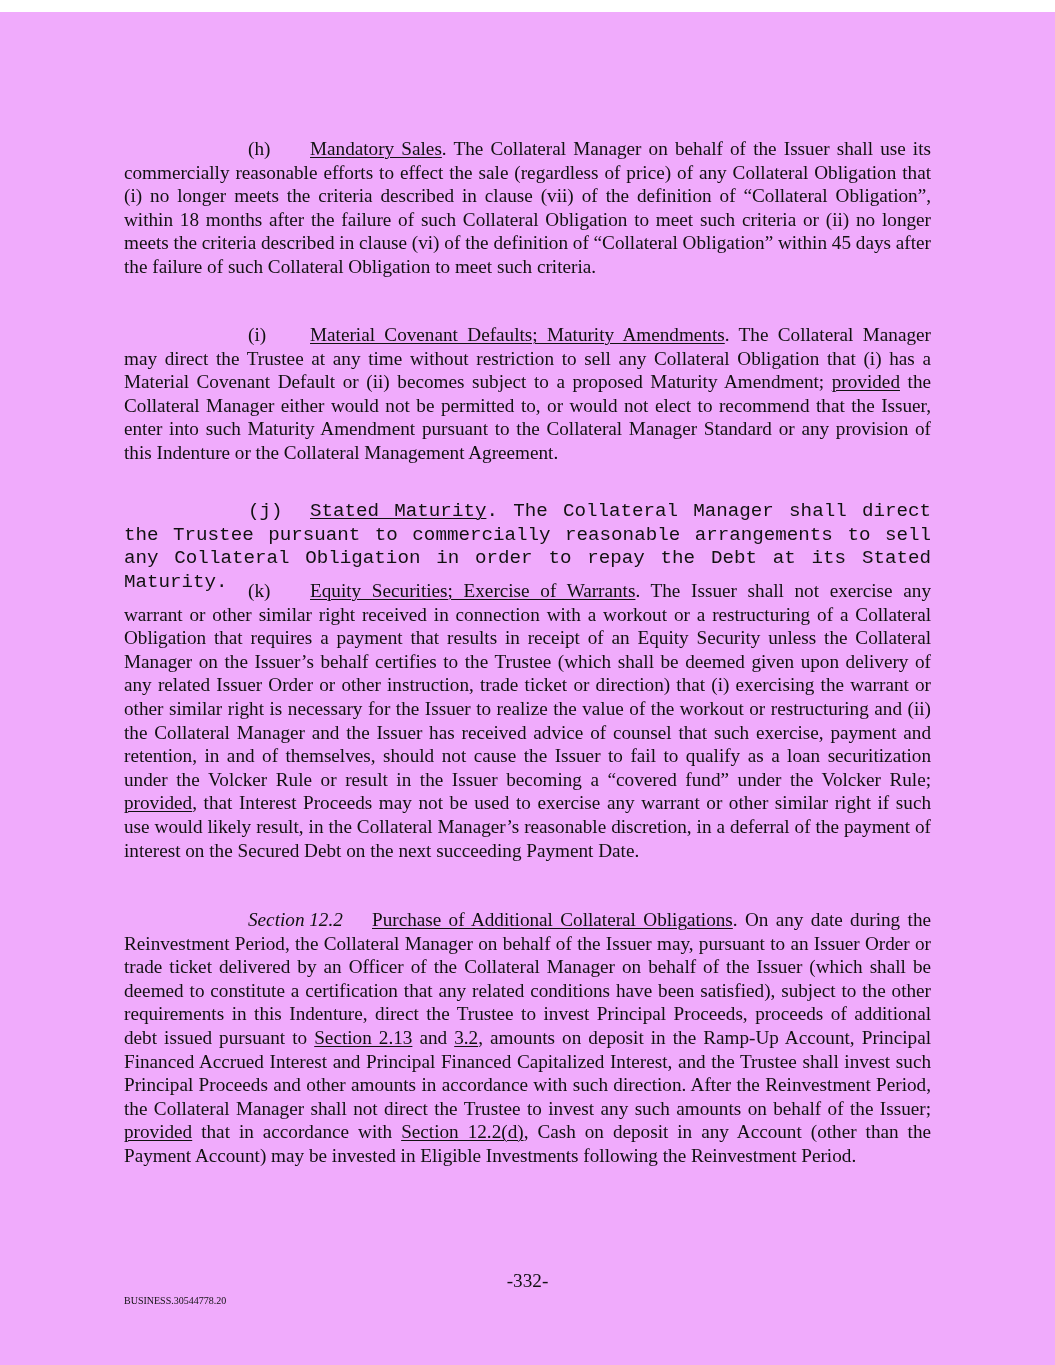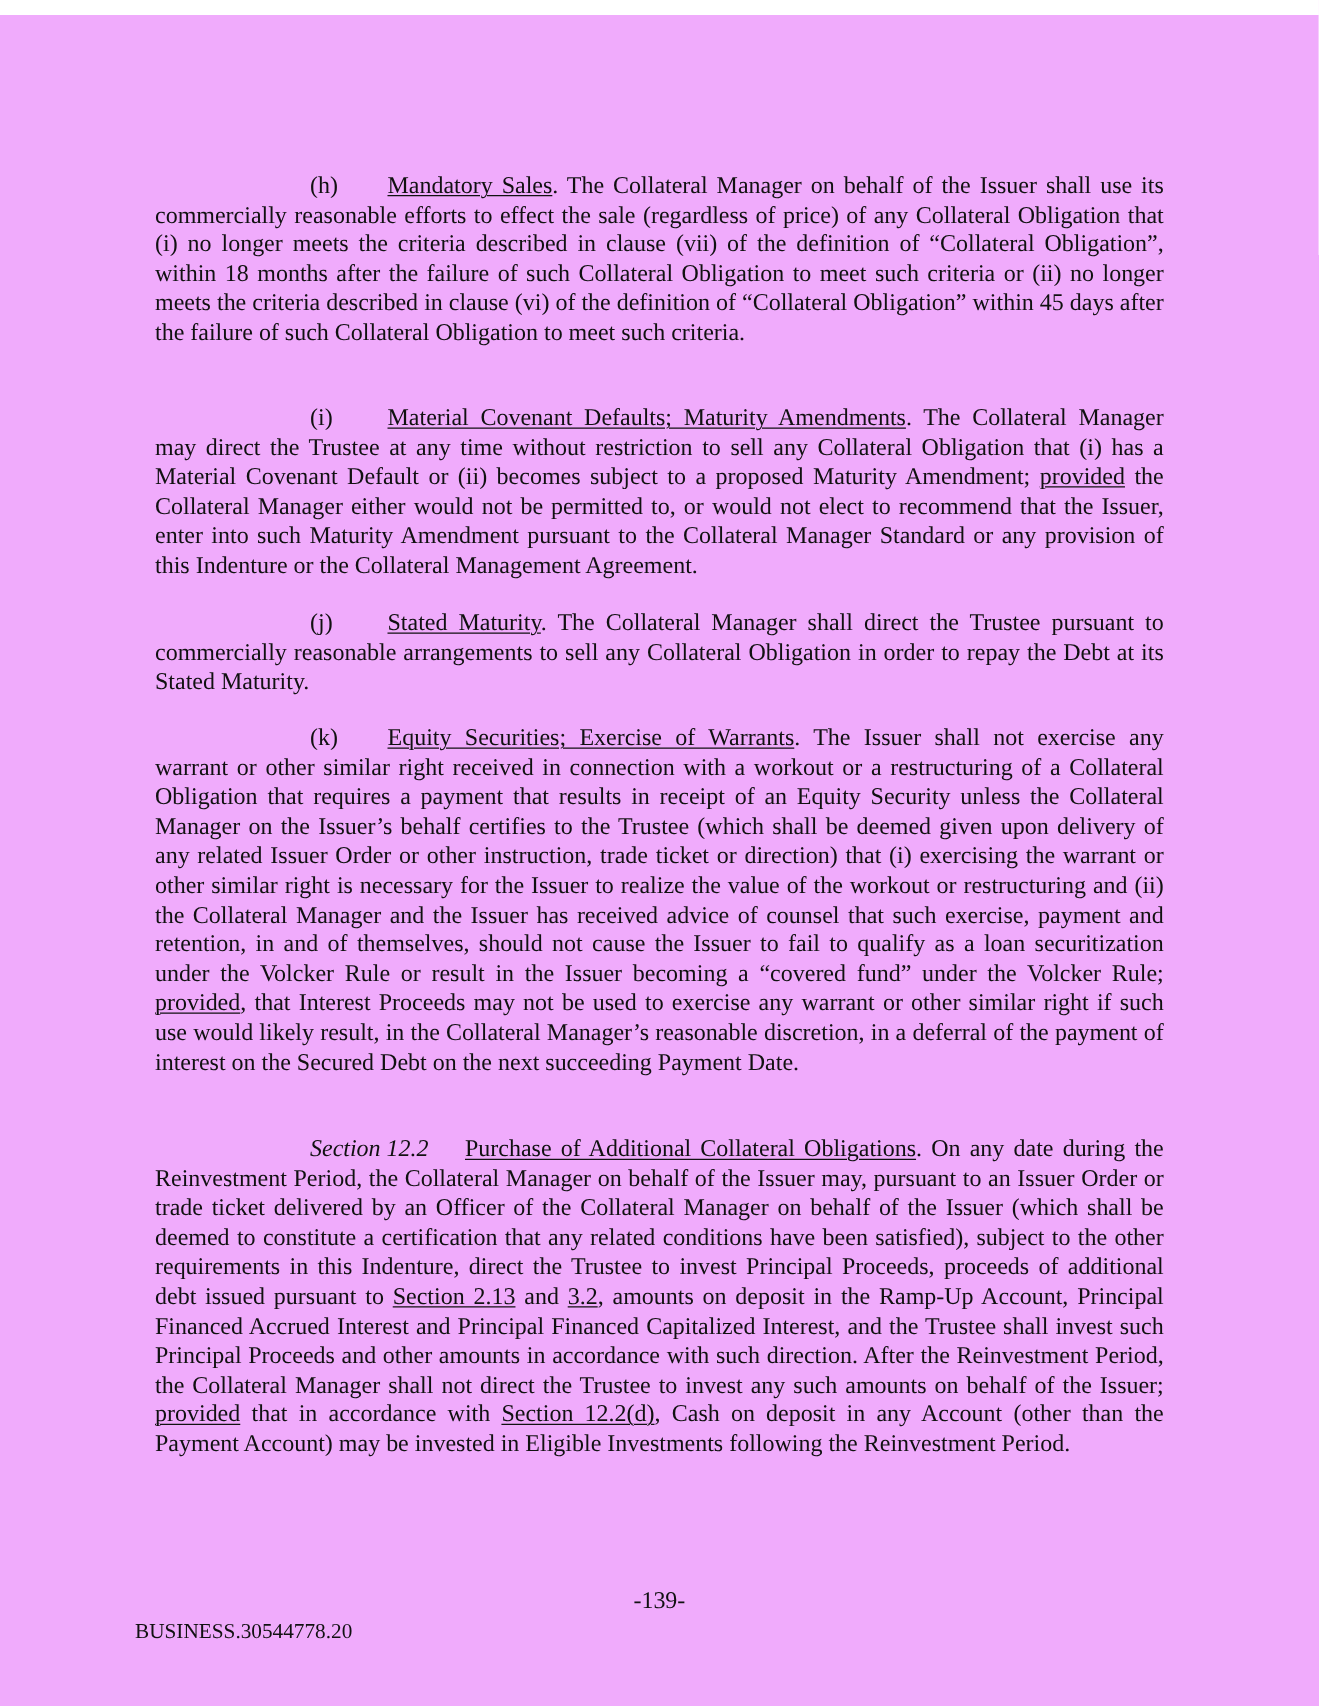--- a/index.html
+++ b/index.html
@@ -18,34 +18,34 @@
     margin: 0;
   }
   .para .lbl { display: inline-block; text-indent: 0; width: 62px; }
   .para .seclbl { display: inline-block; text-indent: 0; width: 124px; font-style: italic; }
   .u { text-decoration: underline; text-underline-offset: 2px; text-decoration-thickness: 1px; }
   .pagenum {
     position: absolute; left: 0; width: 1055px; top: 1258px; text-align: center;
     font-family: "Liberation Serif", "DejaVu Serif", serif; font-size: 19.2px; color: #111;
   }
   .footer {
-    position: absolute; left: 108px; top: 1283px;
-    font-family: "Liberation Serif", "DejaVu Serif", serif; font-size: 17px; color: #111;
+    position: absolute; left: 124px; top: 1283px;
+    font-family: "Liberation Serif", "DejaVu Serif", serif; font-size: 10px; color: #111;
   }
 </style>
 </head>
 <body>
 
 <div class="page">
 
   <p class="para" style="top:125px;"><span class="lbl">(h)</span><span class="u">Mandatory Sales</span><span>.  The Collateral Manager on behalf of the Issuer shall use its commercially reasonable efforts to effect the sale (regardless of price) of any Collateral Obligation that (i)&nbsp;no longer meets the criteria described in clause&nbsp;(vii) of the definition of “Collateral Obligation”, within 18 months after the failure of such Collateral Obligation to meet such criteria or (ii)&nbsp;no longer meets the criteria described in clause&nbsp;(vi) of the definition of “Collateral Obligation” within 45 days after the failure of such Collateral Obligation to meet such criteria.</span></p>
 
   <p class="para" style="top:311px;"><span class="lbl">(i)</span><span class="u">Material Covenant Defaults; Maturity Amendments</span><span>.  The Collateral Manager may direct the Trustee at any time without restriction to sell any Collateral Obligation that (i)&nbsp;has a Material Covenant Default or (ii)&nbsp;becomes subject to a proposed Maturity Amendment; </span><span class="u">provided</span><span> the Collateral Manager either would not be permitted to, or would not elect to recommend that the Issuer, enter into such Maturity Amendment pursuant to the Collateral Manager Standard or any provision of this Indenture or the Collateral Management Agreement.</span></p>
 
-  <p class="para" style="top:475px;"><span class="lbl">(j)</span><span class="u">Stated Maturity</span><span>.  The Collateral Manager shall direct the Trustee pursuant to commercially reasonable arrangements to sell any Collateral Obligation in order to repay the Debt at its Stated Maturity.</span></p>
+  <p class="para" style="top:488px;font-family:Liberation Mono, monospace;"><span class="lbl">(j)</span><span class="u">Stated Maturity</span><span>.  The Collateral Manager shall direct the Trustee pursuant to commercially reasonable arrangements to sell any Collateral Obligation in order to repay the Debt at its Stated Maturity.</span></p>
 
   <p class="para" style="top:567px;"><span class="lbl">(k)</span><span class="u">Equity Securities; Exercise of Warrants</span><span>.  The Issuer shall not exercise any warrant or other similar right received in connection with a workout or a restructuring of a Collateral Obligation that requires a payment that results in receipt of an Equity Security unless the Collateral Manager on the Issuer’s behalf certifies to the Trustee (which shall be deemed given upon delivery of any related Issuer Order or other instruction, trade ticket or direction) that (i) exercising the warrant or other similar right is necessary for the Issuer to realize the value of the workout or restructuring and (ii) the Collateral Manager and the Issuer has received advice of counsel that such exercise, payment and retention, in and of themselves, should not cause the Issuer to fail to qualify as a loan securitization under the Volcker Rule or result in the Issuer becoming a “covered fund” under the Volcker Rule; </span><span class="u">provided</span><span>, that Interest Proceeds may not be used to exercise any warrant or other similar right if such use would likely result, in the Collateral Manager’s reasonable discretion, in a deferral of the payment of interest on the Secured Debt on the next succeeding Payment Date.</span></p>
 
   <p class="para" style="top:896px;"><span class="seclbl">Section 12.2</span><span class="u">Purchase of Additional Collateral Obligations</span><span>.  On any date during the Reinvestment Period, the Collateral Manager on behalf of the Issuer may, pursuant to an Issuer Order or trade ticket delivered by an Officer of the Collateral Manager on behalf of the Issuer (which shall be deemed to constitute a certification that any related conditions have been satisfied), subject to the other requirements in this Indenture, direct the Trustee to invest Principal Proceeds, proceeds of additional debt issued pursuant to </span><span class="u">Section 2.13</span><span> and </span><span class="u">3.2</span><span>, amounts on deposit in the Ramp-Up Account, Principal Financed Accrued Interest and Principal Financed Capitalized Interest, and the Trustee shall invest such Principal Proceeds and other amounts in accordance with such direction.  After the Reinvestment Period, the Collateral Manager shall not direct the Trustee to invest any such amounts on behalf of the Issuer; </span><span class="u">provided</span><span> that in accordance with </span><span class="u">Section 12.2(d)</span><span>, Cash on deposit in any Account (other than the Payment Account) may be invested in Eligible Investments following the Reinvestment Period.</span></p>
 
-  <div class="pagenum">-139-</div>
+  <div class="pagenum">-332-</div>
   <div class="footer">BUSINESS.30544778.20</div>
 </div>
 
 </body></html>

